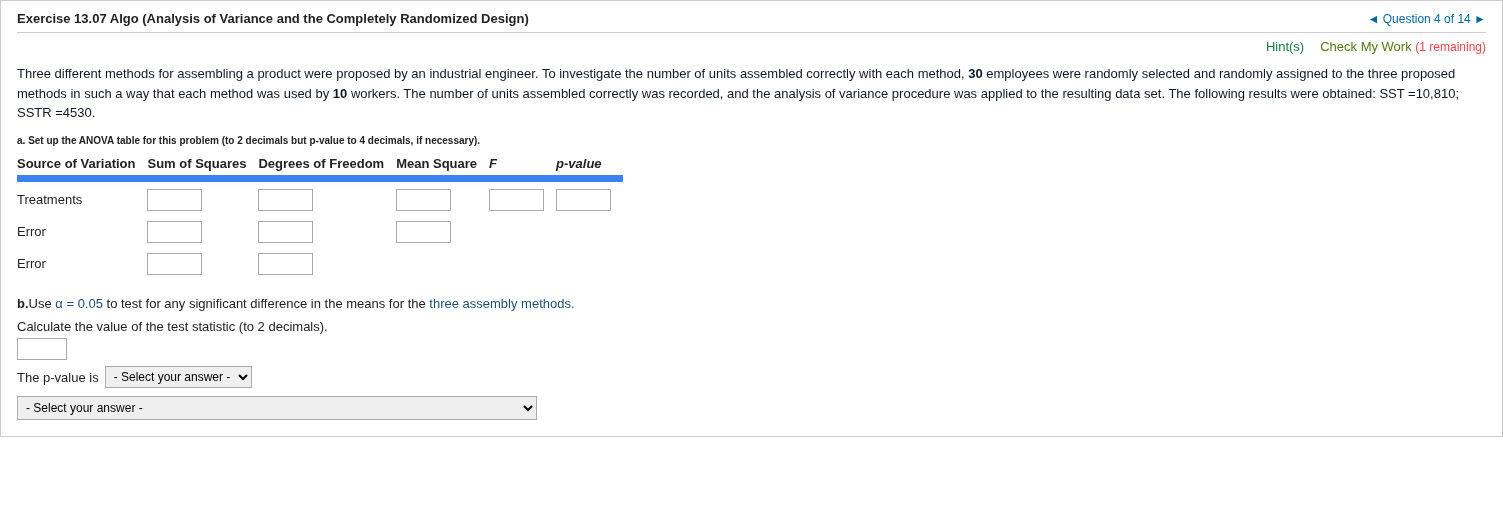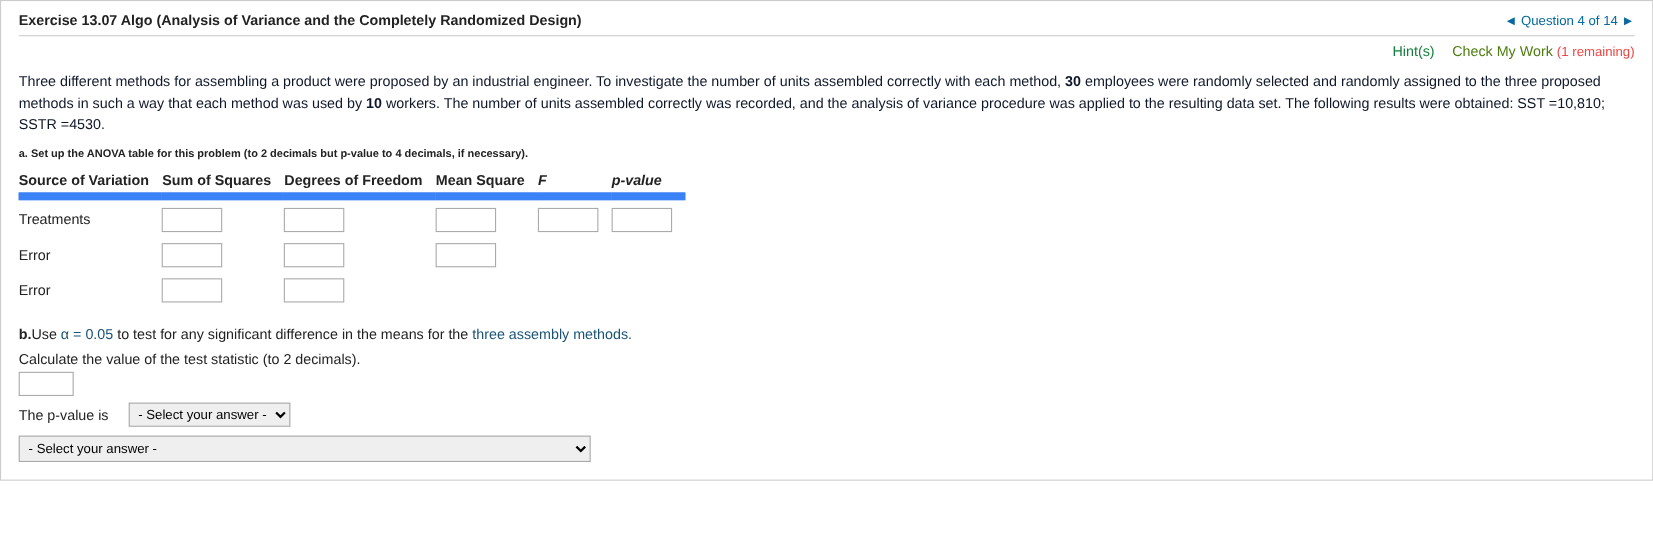--- a/index.html
+++ b/index.html
@@ -124,21 +124,21 @@
       height: 22px;
       border: 1px solid #aaa;
       font-size: 12px;
       padding: 1px 3px;
       margin-bottom: 6px;
       display: block;
     }
     .pvalue-row {
       display: flex;
       align-items: center;
-      gap: 18px;
+      gap: 6px;
       margin-bottom: 8px;
       font-size: 13px;
     }
     .pvalue-select {
       height: 22px;
       font-size: 12px;
       border: 1px solid #aaa;
       padding: 1px 4px;
       min-width: 140px;
     }

